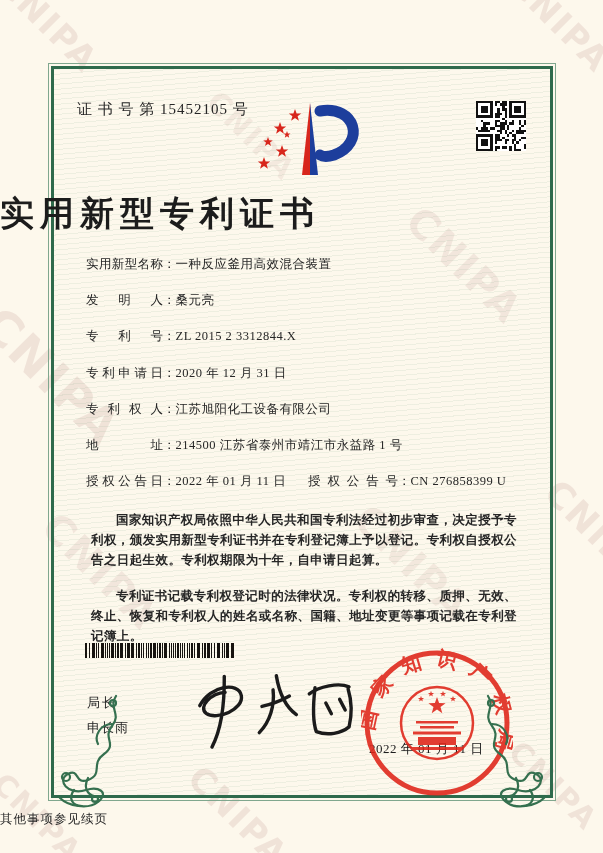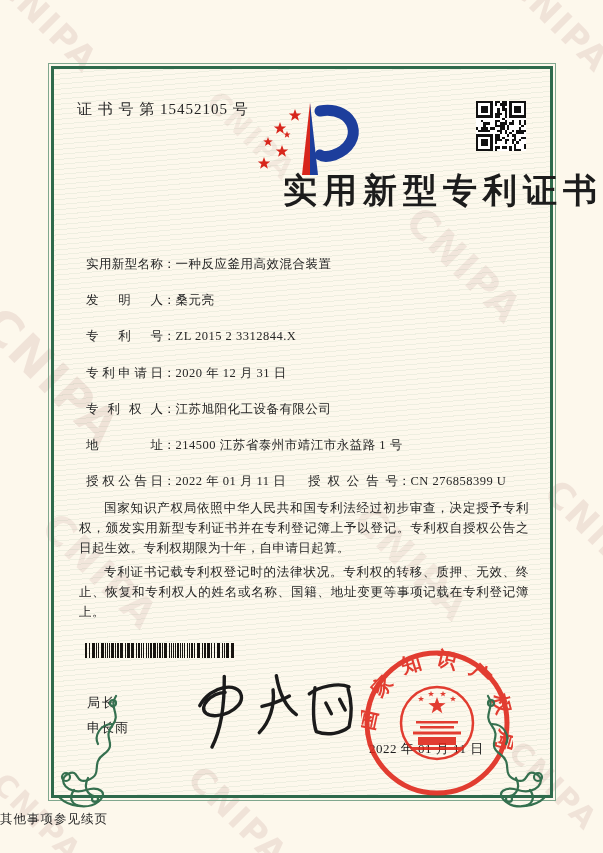--- a/index.html
+++ b/index.html
@@ -39,34 +39,34 @@
       rgba(0,0,0,0) 1px, rgba(0,0,0,0) 5px);
   }
   .ornament{position:absolute; z-index:4;}
   .orn-left{left:38px; top:694px;}
   .orn-right{left:470px; top:694px; transform:scaleX(-1);}
   
   .cert-no{position:absolute; z-index:2; left:77px; top:100px; font-size:15px; letter-spacing:1px;}
   .logo{position:absolute; z-index:2; left:238px; top:97px;}
   .qr{position:absolute; z-index:2; left:476px; top:101px; width:50px; height:50px; background:#fff;}
   .title{
-    position:absolute; z-index:2; left:0; width:100%; top:168px;
-    text-align:right; font-size:34px; font-weight:bold; letter-spacing:6px; color:#1c1c1c;
+    position:absolute; z-index:2; left:0; width:100%; top:191px;
+    text-align:left; font-size:34px; font-weight:bold; letter-spacing:6px; color:#1c1c1c;
   }
   
   .frow{position:absolute; z-index:2; left:86px; font-size:12.5px; white-space:nowrap;}
   .r0{top:256px;} .r1{top:292px;} .r2{top:328px;} .r3{top:365px;} .r4{top:401px;} .r5{top:437px;}
   .rgrant{top:473px;}
   .rgrant2{left:308px; top:473px;}
   .flabel{display:inline-block; width:77px; text-align:justify; text-align-last:justify; vertical-align:bottom;}
   .flabel2{display:inline-block; width:90px; text-align:justify; text-align-last:justify; vertical-align:bottom;}
   .fval{letter-spacing:0.5px;}
   
   .paras{position:absolute; z-index:2; left:75px; top:494px; width:458px;}
-  .paras p{margin:4px; font-size:12.5px; line-height:20px; text-indent:2em; letter-spacing:0.4px; text-align:justify;}
+  .paras p{margin:16px; font-size:12.5px; line-height:20px; text-indent:2em; letter-spacing:0.4px; text-align:justify;font-weight:bold;}
   
   .barcode{position:absolute; z-index:2; left:85px; top:643px; width:153px; height:15px; white-space:nowrap; overflow:hidden;}
   .barcode i{display:inline-block; height:100%; background:#17130f; vertical-align:top;}
   .signer-title{position:absolute; z-index:2; left:87px; top:694px; font-size:13px; letter-spacing:2px;
     font-family:"Liberation Sans","DejaVu Sans",sans-serif;}
   .signer-name{position:absolute; z-index:2; left:87px; top:719px; font-size:13px; letter-spacing:1px;
     font-family:"Liberation Sans","DejaVu Sans",sans-serif;}
   .signature{position:absolute; z-index:2; left:178px; top:668px;}
   .seal-date{position:absolute; z-index:2; left:369px; top:740px; font-size:13px; letter-spacing:0.5px; color:#1d1d1d;}
   .seal{position:absolute; z-index:3; left:361px; top:647px; opacity:.88;}

